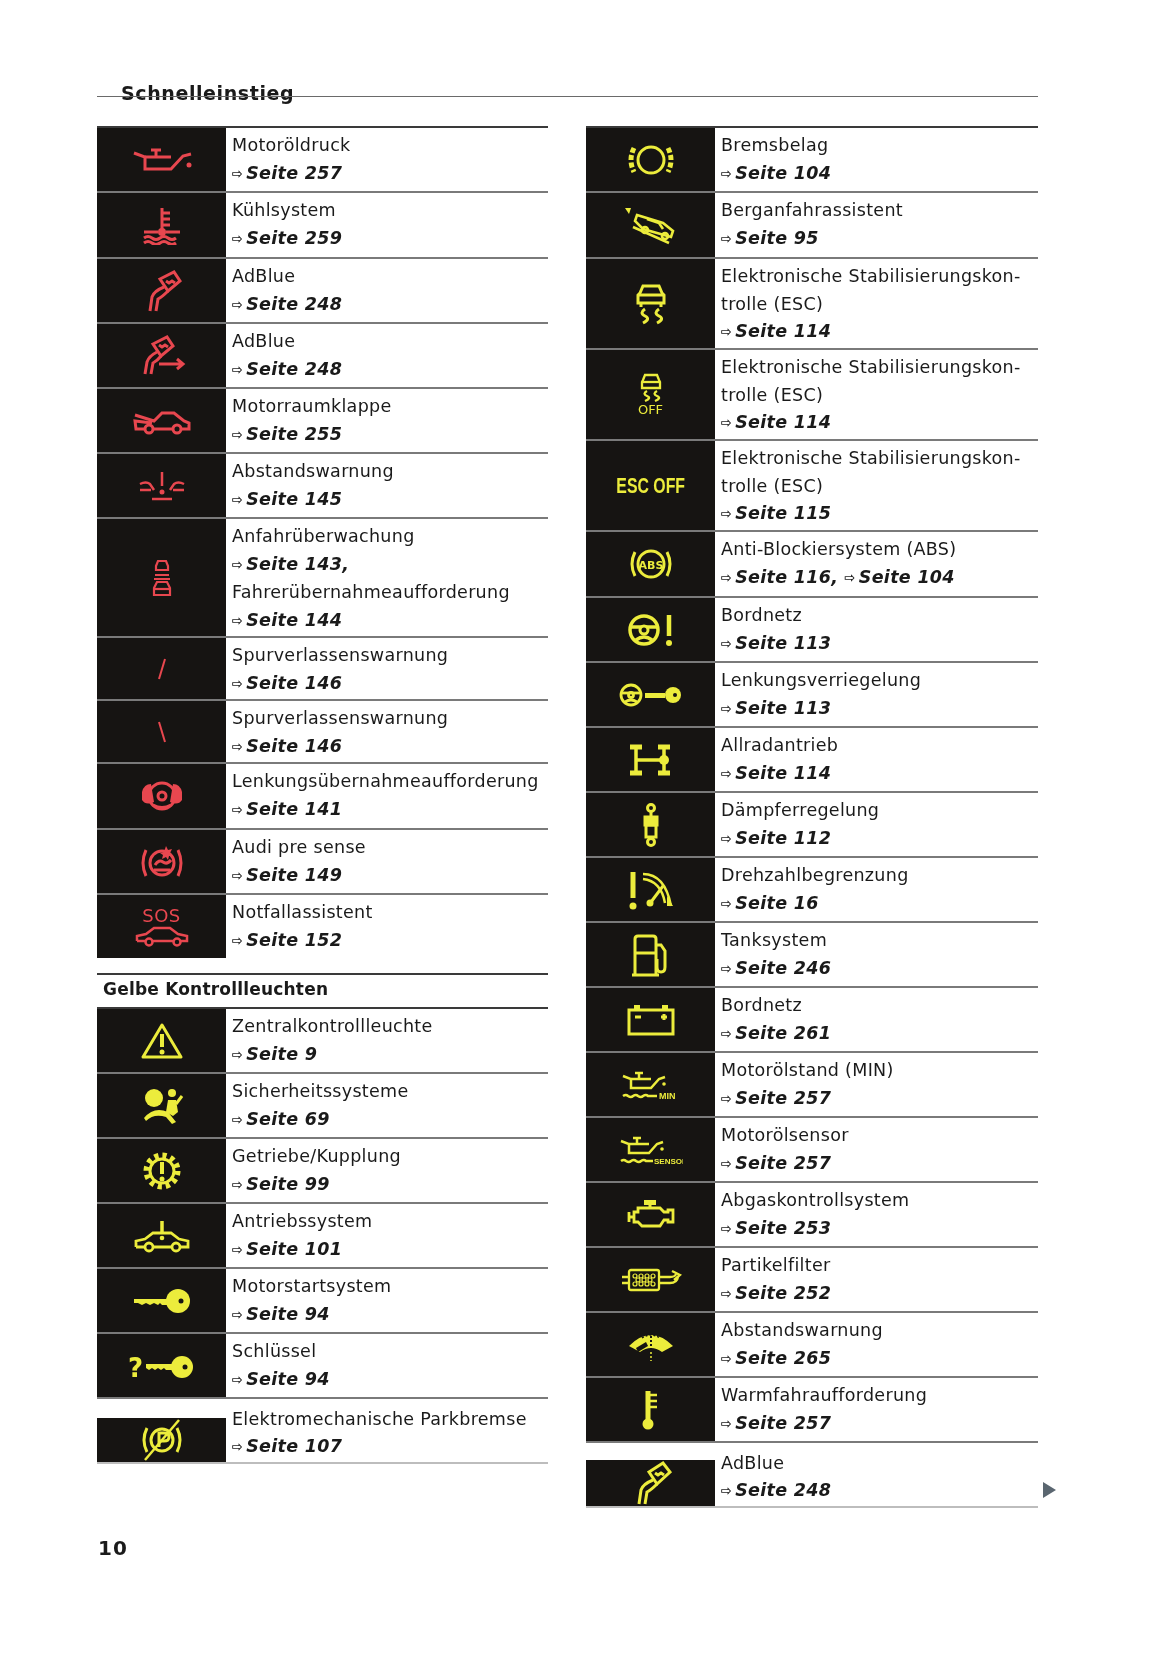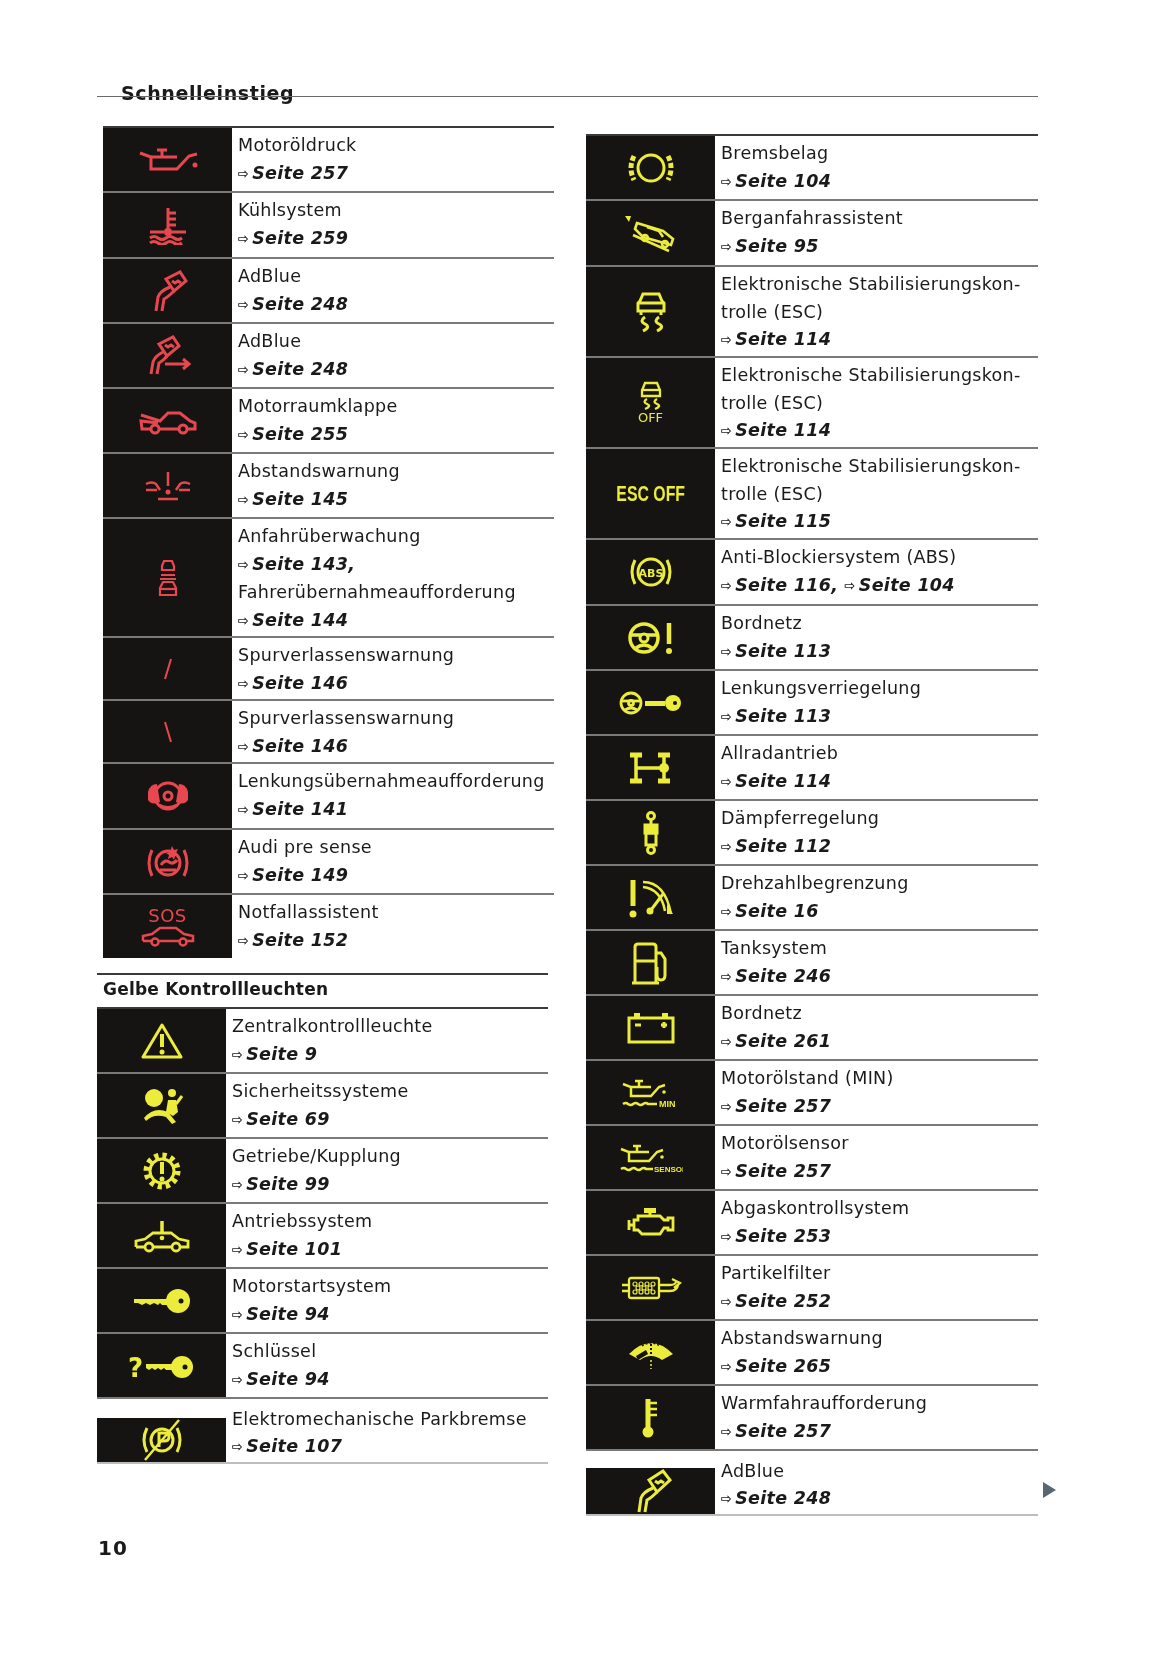--- a/index.html
+++ b/index.html
@@ -1,21 +1,21 @@
 <!DOCTYPE html>
 <html><head>
 <meta charset="utf-8">
 <style>
   html,body{margin:0;padding:0;background:#fff;}
   body{width:1165px;height:1653px;position:relative;overflow:hidden;font-family:"DejaVu Sans","Liberation Sans",sans-serif;color:#1a1a1a;}
   .title{position:absolute;left:97px;top:82px;font-size:19px;font-weight:bold;letter-spacing:0.6px;margin-left:24px;}
   .hrule{position:absolute;left:97px;width:941px;top:96px;height:1px;background:#6a6a6a;}
   .col{position:absolute;}
-  .col-left{left:103px;width:451px;top:126px;}
-  .col-right{left:586px;width:452px;top:134px;}
+  .col-left{left:97px;width:451px;top:126px;}
+  .col-right{left:586px;width:452px;top:126px;}
   .row{display:flex;border-top:2px solid #7a7a7a;}
   .row.first{border-top:2px solid #3a3a3a;}
   .row.last{border-bottom:2px solid #bdbdbd;align-items:flex-end;}
   .icon-cell{width:129px;flex:0 0 129px;background:#161412;display:flex;align-items:center;justify-content:center;border-top:0;}
   .text-cell{flex:1;padding:4px 0 0 6px;font-size:17.5px;line-height:27.6px;letter-spacing:0.3px;}
   .ref{font-style:italic;font-weight:bold;}
   .arr{font-style:normal;font-size:13px;margin-right:3px;position:relative;top:-1px;}
   .sect{position:absolute;left:97px;width:451px;top:973px;border-top:2px solid #3a3a3a;}
   .sect-label{font-weight:bold;font-size:17px;padding:4px 0 0 6px;height:28px;letter-spacing:0.2px;}
   .pagenum{position:absolute;left:98px;top:1536px;font-size:20px;font-weight:bold;letter-spacing:1px;}

